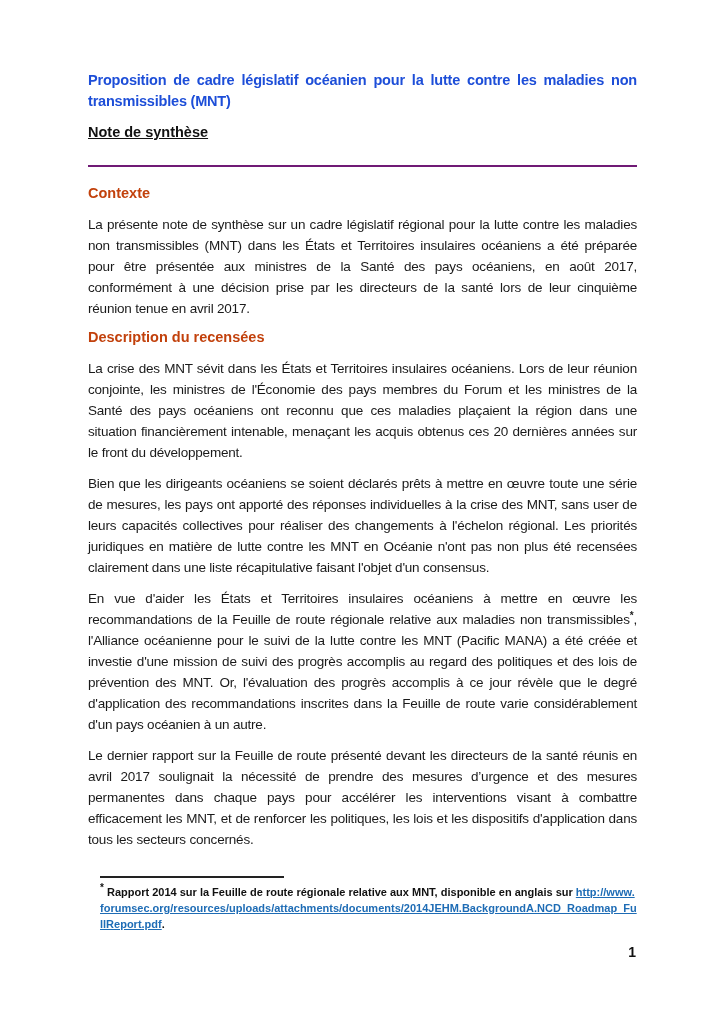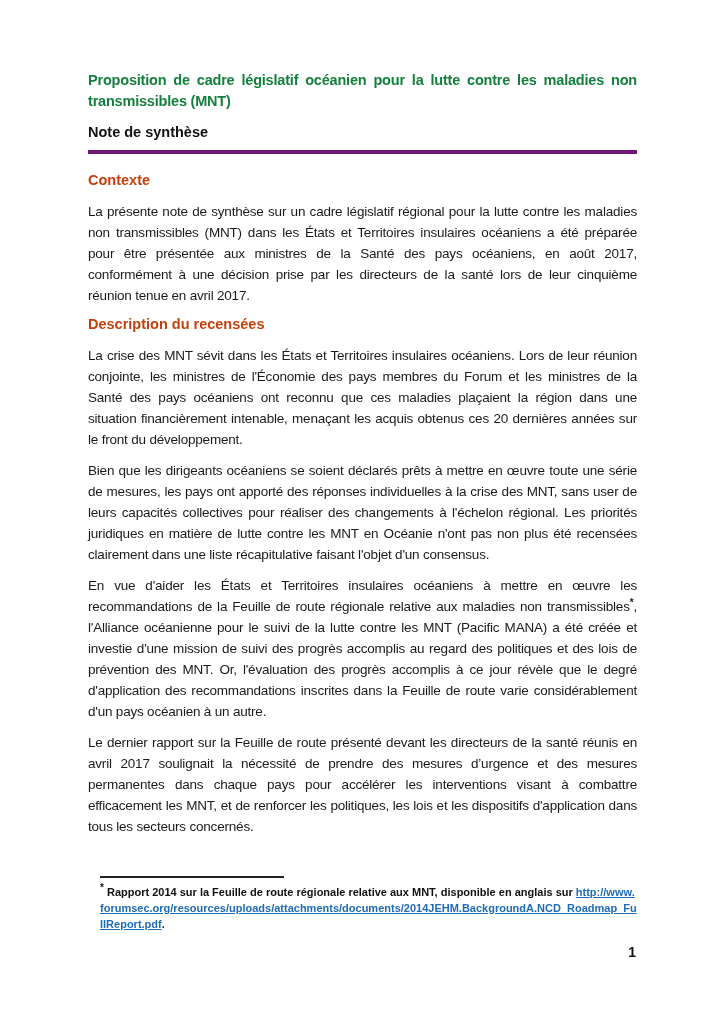--- a/index.html
+++ b/index.html
@@ -20,32 +20,33 @@
     position: absolute;
     left: 88px;
     right: 87px;
     top: 0;
   }
   .doc-title {
     margin: 70px 0 12px 0;
     font-size: 14.5px;
     line-height: 21px;
     font-weight: bold;
-    color: #15803d;
+    color: #1d4ed8;
     text-align: justify;
     letter-spacing: -0.2px;
   }
   .doc-subtitle {
     font-size: 14.5px;
     line-height: 17px;
     font-weight: bold;
     color: #111111;
     margin: 0 0 18px 0;
-    padding-bottom: 9px;
-    border-bottom: 4px solid #701a75;
+    padding-bottom: 24px;
+    border-bottom: 2px solid #701a75;
+    text-decoration: underline;
   }
   .heading {
     font-size: 14.5px;
     line-height: 17px;
     font-weight: bold;
     color: #c2410c;
     margin: 0 0 12px 0;
   }
   p.body {
     font-size: 13.5px;

